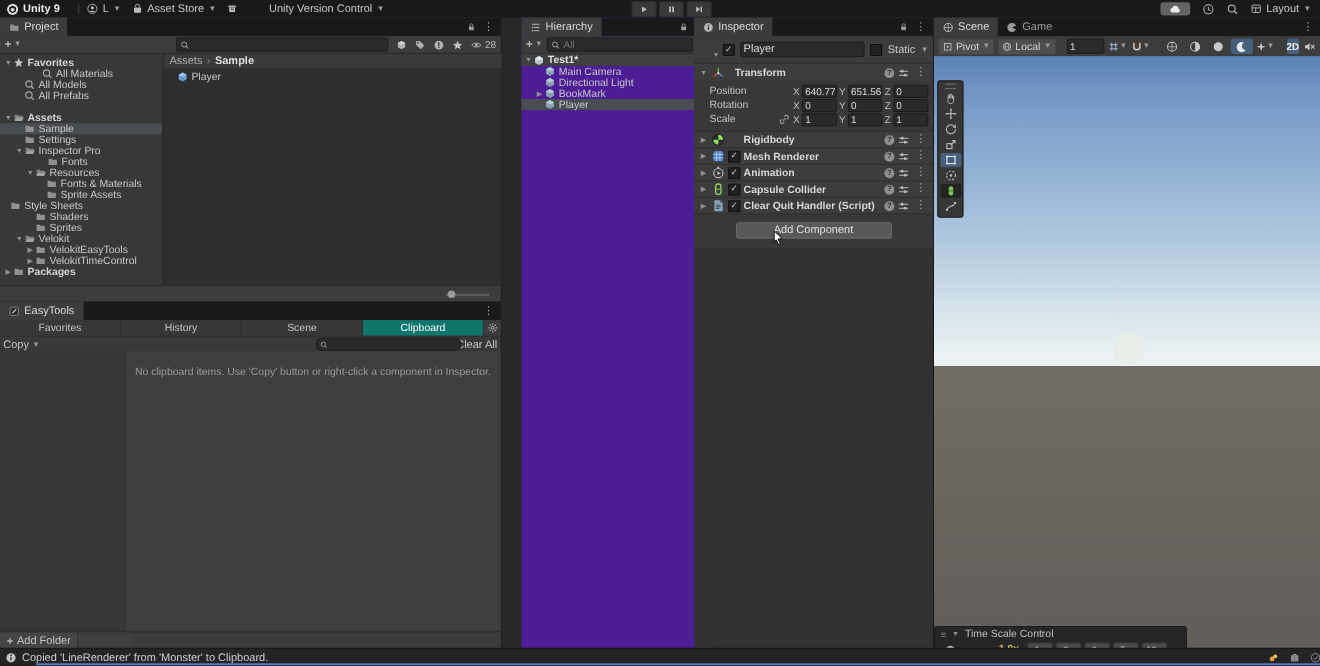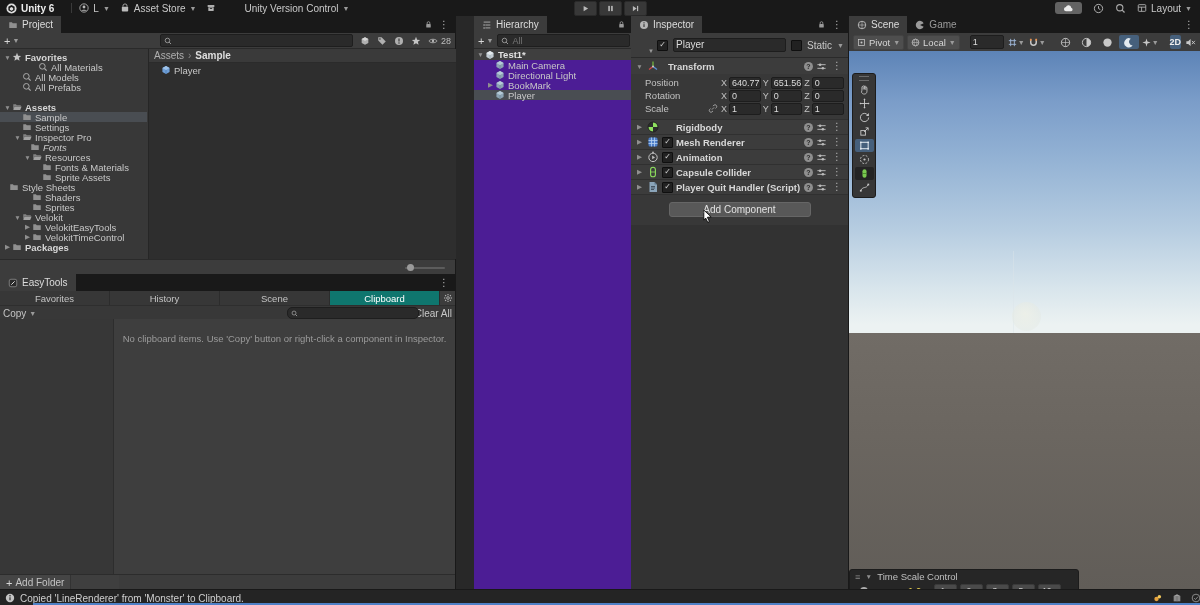--- a/index.html
+++ b/index.html
@@ -62,21 +62,21 @@
 
   <div id="topbar" class="abs">
     <div class="tb-item" style="margin-left:6px">
       <span class="icn" style="width:11px;height:11px">
           <svg viewBox="0 0 12 12">
             <circle cx="6" cy="6" r="5.5" fill="#dedede"></circle>
             <path d="M6 2.2 9.4 4.1v3.8L6 9.8 2.6 7.9V4.1z" fill="#1a1a1a"></path>
             <path d="M6 4.4 7.8 5.4v2L6 8.4 4.2 7.4v-2z" fill="#dedede"></path>
           </svg>
         </span>
-      <b style="color:#ececec">Unity 6</b>
+      <b style="color:#ececec">Unity 9</b>
     </div>
     <div class="tb-sep"></div>
     <div class="tb-item">
       <span class="icn" style="width:10px;height:10px">
           <svg viewBox="0 0 12 12">
             <circle cx="6" cy="6" r="5" fill="none" stroke="#bbb"></circle>
             <circle cx="6" cy="4.8" r="1.7" fill="#bbb"></circle>
             <path d="M2.8 9.4c.6-1.8 5.8-1.8 6.4 0z" fill="#bbb"></path>
           </svg>
         </span>
@@ -309,21 +309,21 @@
         <div class="trow" style="padding-left: 13px;">
           <span class="arw">▼</span>
           <span class="icn" style="width: 10px; height: 10px;">
             <svg viewBox="0 0 12 12">
               <path d="M1.5 2.8h3.2l1 1.2h4.8v1.2H3l-1.5 4z" fill="#838383"></path>
               <path d="M3 5.4h8.5l-1.7 4.2H1.5z" fill="#a3a3a3"></path>
             </svg>
           </span>
           <span class="lbl">Inspector Pro</span>
         </div>
-        <div class="trow" style="padding-left: 21px; font-style: italic;">
+        <div class="trow" style="padding-left: 34px;">
           <span class="arw"></span>
           <span class="icn" style="width: 10px; height: 10px;">
             <svg viewBox="0 0 12 12">
               <path d="M1.5 2.8h3.2l1 1.2h4.8v5.6H1.5z" fill="#909090"></path>
             </svg>
           </span>
           <span class="lbl">Fonts</span>
         </div>
         <div class="trow" style="padding-left: 23px;">
           <span class="arw">▼</span>
@@ -820,21 +820,21 @@
           <span class="icn" style="width: 12px; height: 12px;">
             <svg viewBox="0 0 12 12">
               <path d="M2.5 1h5L10 3.5V11h-7.5z" fill="#8aa4b9"></path>
               <path d="M7.5 1v2.5H10z" fill="#5d7689"></path>
               <path d="M4 5.5h4M4 7h4M4 8.5h3" stroke="#26323c" stroke-width="0.7"></path>
             </svg>
           </span>
           <span style="width: 11px; display: flex; justify-content: center;">
             <span class="chk">✓</span>
           </span>
-          <span class="clabel">Player Quit Handler (Script)</span>
+          <span class="clabel">Clear Quit Handler (Script)</span>
           <span class="helpicon">?</span>
           <span class="icn" style="width: 11px; height: 11px;">
             <svg viewBox="0 0 12 12">
               <path d="M1.5 4h9M1.5 8h9" stroke="#bbb"></path>
               <circle cx="4.5" cy="4" r="1.4" fill="#bbb"></circle>
               <circle cx="7.5" cy="8" r="1.4" fill="#bbb"></circle>
             </svg>
           </span>
           <span class="kebab">⋮</span>
         </div>

